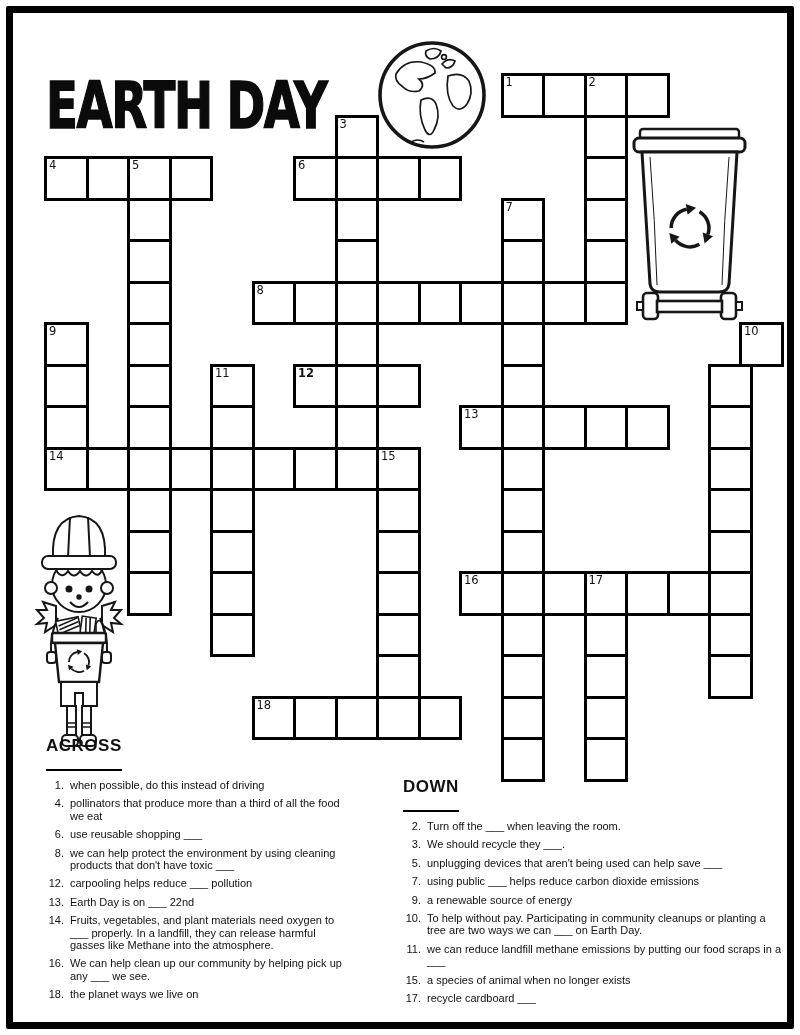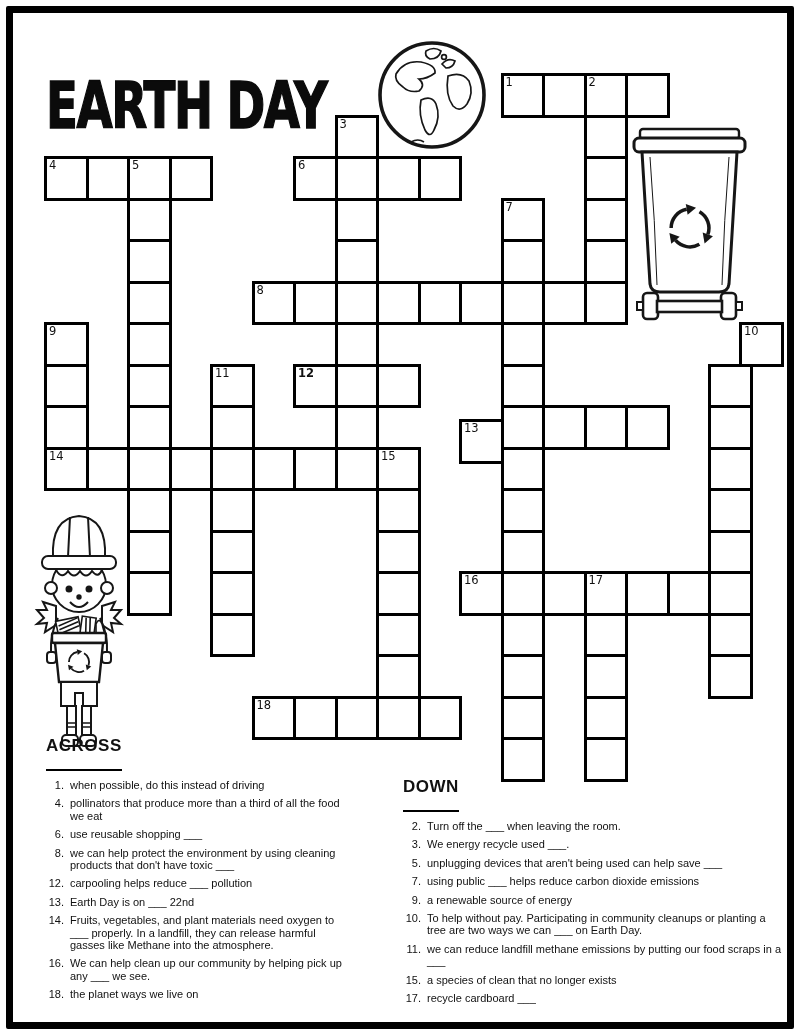--- a/index.html
+++ b/index.html
@@ -225,21 +225,21 @@
       <div class="cell" style="left: 166px; top: 332px;"></div>
       <div class="cell" style="left: 166px; top: 373.5px;"></div>
       <div class="cell" style="left: 166px; top: 415px;"></div>
       <div class="cell" style="left: 166px; top: 456.5px;"></div>
       <div class="cell" style="left: 166px; top: 498px;"></div>
       <div class="cell" style="left: 166px; top: 539.5px;"></div>
       <div class="cell" style="left: 249px; top: 290.5px; font-weight: bold;">
         <span class="cellnum">12</span>
       </div>
       <div class="cell" style="left: 332px; top: 290.5px;"></div>
-      <div class="cell" style="left: 415px; top: 332px; margin-top: 14px;">
+      <div class="cell" style="left: 415px; top: 332px;">
         <span class="cellnum">13</span>
       </div>
       <div class="cell" style="left: 498px; top: 332px;"></div>
       <div class="cell" style="left: 539.5px; top: 332px;"></div>
       <div class="cell" style="left: 581px; top: 332px;"></div>
       <div class="cell" style="left: 41.5px; top: 373.5px;"></div>
       <div class="cell" style="left: 124.5px; top: 373.5px;"></div>
       <div class="cell" style="left: 207.5px; top: 373.5px;"></div>
       <div class="cell" style="left: 249px; top: 373.5px;"></div>
       <div class="cell" style="left: 332px; top: 373.5px;">
@@ -316,21 +316,21 @@
 
   <div class="clues clues-down down-list">
     <h2>DOWN</h2>
     <div>
         <div class="clue">
           <span class="cnum">2.</span>
           <span class="ctext">Turn off the ___ when leaving the room.</span>
         </div>
         <div class="clue">
           <span class="cnum">3.</span>
-          <span class="ctext">We energy recycle used ___.</span>
+          <span class="ctext">We should recycle they ___.</span>
         </div>
         <div class="clue">
           <span class="cnum">5.</span>
           <span class="ctext">unplugging devices that aren't being used can help save ___</span>
         </div>
         <div class="clue">
           <span class="cnum">7.</span>
           <span class="ctext">using public ___ helps reduce carbon dioxide emissions</span>
         </div>
         <div class="clue">
@@ -340,21 +340,21 @@
         <div class="clue">
           <span class="cnum">10.</span>
           <span class="ctext">To help without pay.  Participating in community cleanups or planting a tree are two ways we can ___ on Earth Day.</span>
         </div>
         <div class="clue">
           <span class="cnum">11.</span>
           <span class="ctext">we can reduce landfill methane emissions by putting our food scraps in a ___</span>
         </div>
         <div class="clue">
           <span class="cnum">15.</span>
-          <span class="ctext">a species of clean that no longer exists</span>
+          <span class="ctext">a species of animal when no longer exists</span>
         </div>
         <div class="clue">
           <span class="cnum">17.</span>
           <span class="ctext">recycle cardboard ___</span>
         </div>
       </div>
   </div>
 
 </div>
 

